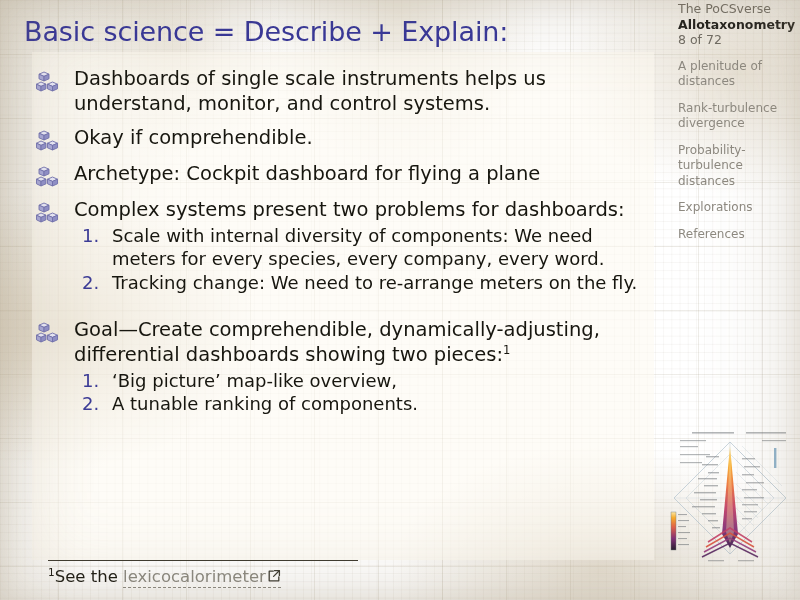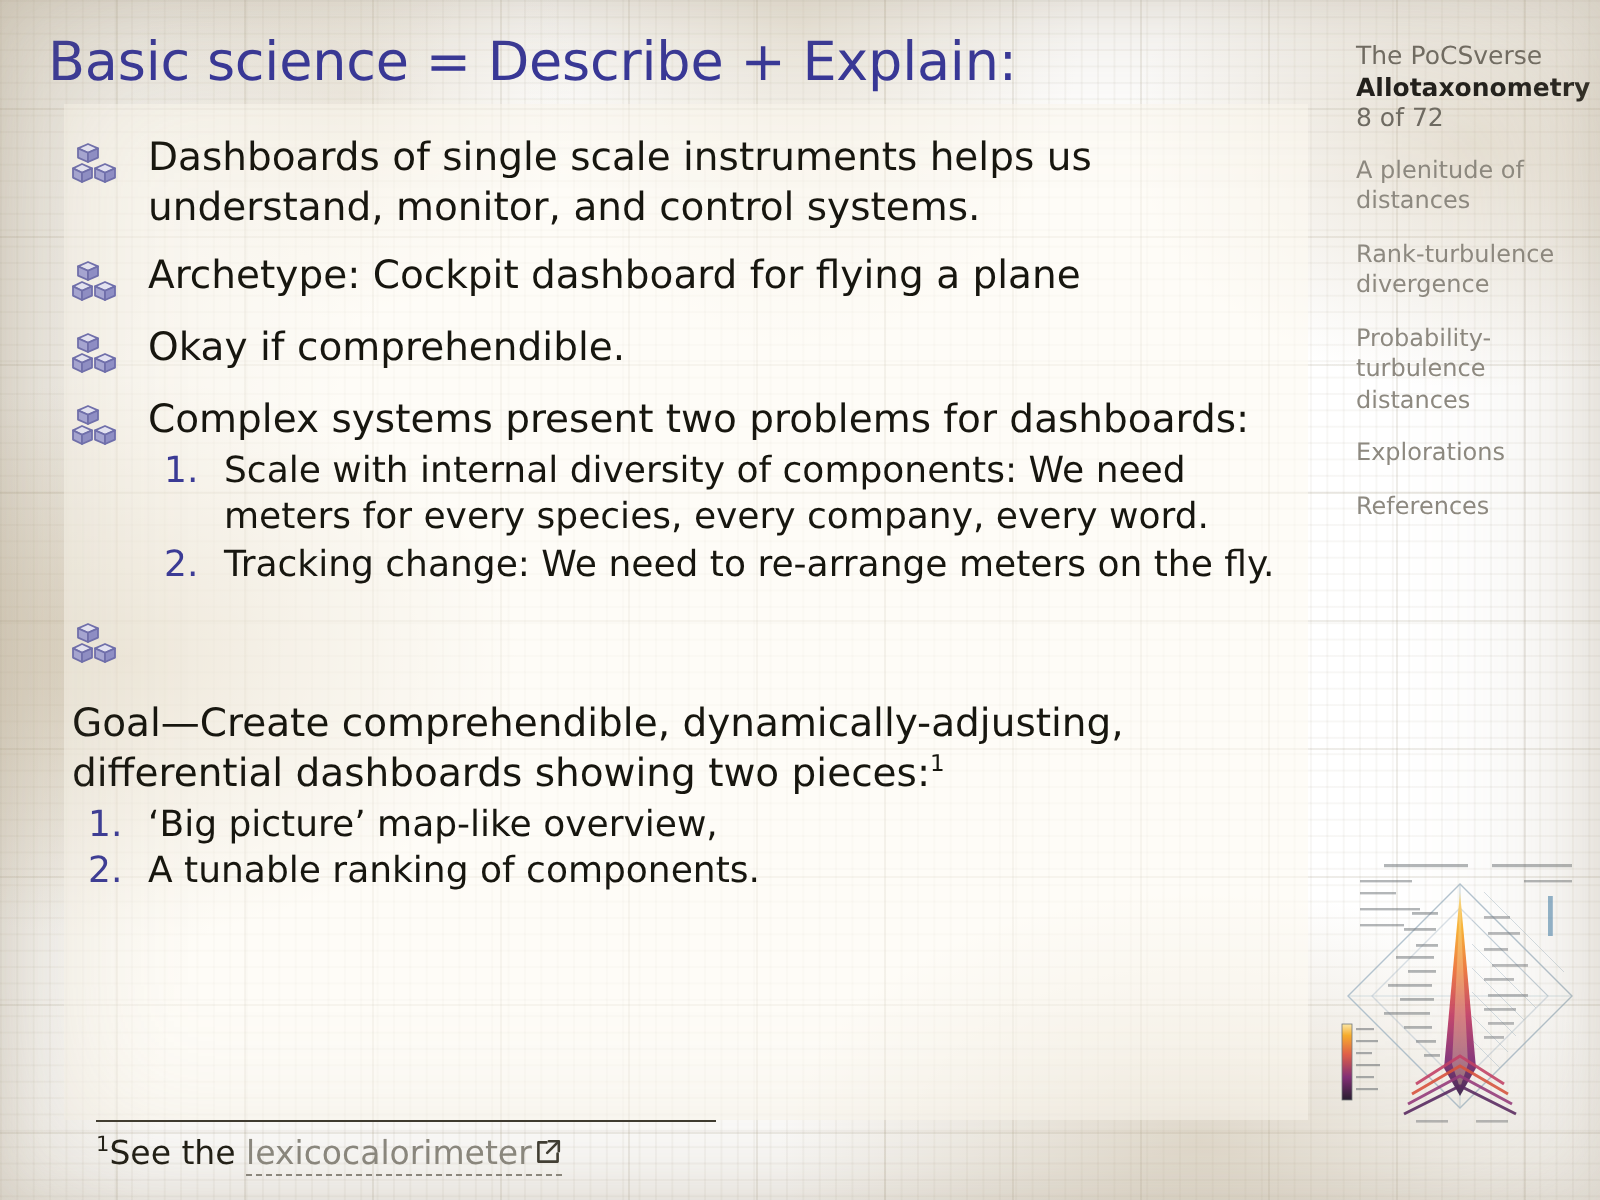--- a/index.html
+++ b/index.html
@@ -77,21 +77,21 @@
     line-height: 34px;
     color: #333399;
     letter-spacing: -0.1px;
     white-space: nowrap;
   }
 
   
   #sidebar {
     position: absolute;
     left: 678px;
-    top: 20px;
+    top: 1px;
     width: 118px;
   }
   .nav-head-line {
     font-size: 12.5px;
     line-height: 15.5px;
     color: #6e6a62;
   }
   .nav-head-line.strong {
     color: #1d1c19;
     font-weight: bold;
@@ -153,21 +153,21 @@
     line-height: 23px;
     color: #17160f;
     margin-bottom: 1px;
   }
   .sublist li .num {
     position: absolute;
     left: 8px;
     top: 0;
     color: #3c3c96;
   }
-  .blk.goal { margin-top: 11px; flex-direction: column; }
+  .blk.goal { margin-top: 22px; }
   .blk.goal .sublist li { margin-bottom: 0px; }
 
   
   #footnote {
     position: absolute;
     left: 48px;
     top: 560px;
     width: 420px;
   }
   #footnote-rule {
@@ -265,40 +265,40 @@
             <polygon points="13,3.2 13,7.8 8,10 8,5.4" fill="#8f8fc8"></polygon>
             <polygon points="5,11 10,13.2 5,15.4 0.5,13.2" fill="#e7e7f6"></polygon>
             <polygon points="0.5,13.2 5,15.4 5,20 0.5,17.8" fill="#a7a7d6"></polygon>
             <polygon points="10,13.2 10,17.8 5,20 5,15.4" fill="#8f8fc8"></polygon>
             <polygon points="16.5,11 21.5,13.2 16.5,15.4 11.5,13.2" fill="#e7e7f6"></polygon>
             <polygon points="11.5,13.2 16.5,15.4 16.5,20 11.5,17.8" fill="#a7a7d6"></polygon>
             <polygon points="21.5,13.2 21.5,17.8 16.5,20 16.5,15.4" fill="#8f8fc8"></polygon>
           </g>
         </svg>
       </div>
-      <div class="blk-text">Archetype: Cockpit dashboard for flying a plane</div>
+      <div class="blk-text">Okay if comprehendible.</div>
     </div>
 
     <div class="blk">
       <div class="blk-bullet">
         <svg class="cubes" viewBox="0 0 24 22" xmlns="http://www.w3.org/2000/svg">
           <g stroke="#6f6fae" stroke-width="0.9" stroke-linejoin="round">
             <polygon points="8,1 13,3.2 8,5.4 3,3.2" fill="#e7e7f6"></polygon>
             <polygon points="3,3.2 8,5.4 8,10 3,7.8" fill="#a7a7d6"></polygon>
             <polygon points="13,3.2 13,7.8 8,10 8,5.4" fill="#8f8fc8"></polygon>
             <polygon points="5,11 10,13.2 5,15.4 0.5,13.2" fill="#e7e7f6"></polygon>
             <polygon points="0.5,13.2 5,15.4 5,20 0.5,17.8" fill="#a7a7d6"></polygon>
             <polygon points="10,13.2 10,17.8 5,20 5,15.4" fill="#8f8fc8"></polygon>
             <polygon points="16.5,11 21.5,13.2 16.5,15.4 11.5,13.2" fill="#e7e7f6"></polygon>
             <polygon points="11.5,13.2 16.5,15.4 16.5,20 11.5,17.8" fill="#a7a7d6"></polygon>
             <polygon points="21.5,13.2 21.5,17.8 16.5,20 16.5,15.4" fill="#8f8fc8"></polygon>
           </g>
         </svg>
       </div>
-      <div class="blk-text">Okay if comprehendible.</div>
+      <div class="blk-text">Archetype: Cockpit dashboard for flying a plane</div>
     </div>
 
     <div class="blk">
       <div class="blk-bullet">
         <svg class="cubes" viewBox="0 0 24 22" xmlns="http://www.w3.org/2000/svg">
           <g stroke="#6f6fae" stroke-width="0.9" stroke-linejoin="round">
             <polygon points="8,1 13,3.2 8,5.4 3,3.2" fill="#e7e7f6"></polygon>
             <polygon points="3,3.2 8,5.4 8,10 3,7.8" fill="#a7a7d6"></polygon>
             <polygon points="13,3.2 13,7.8 8,10 8,5.4" fill="#8f8fc8"></polygon>
             <polygon points="5,11 10,13.2 5,15.4 0.5,13.2" fill="#e7e7f6"></polygon>

